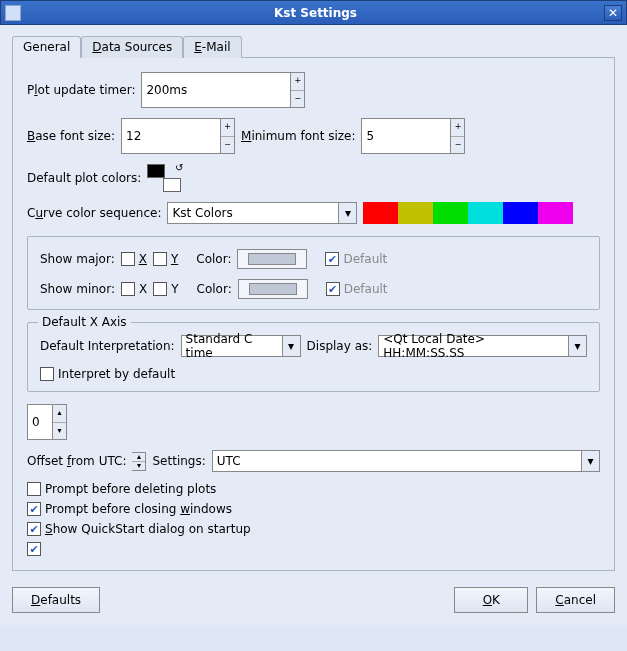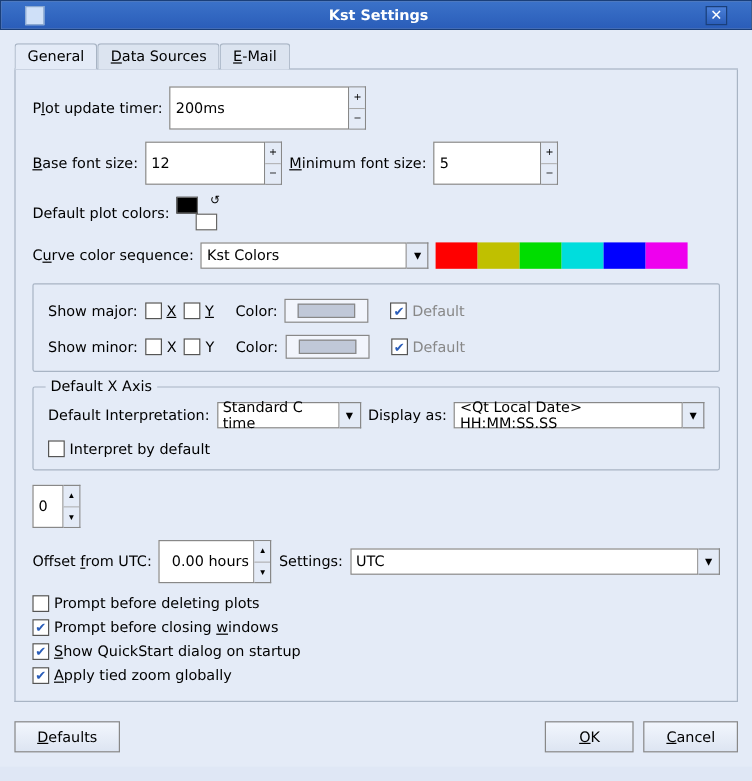--- a/index.html
+++ b/index.html
@@ -11,21 +11,21 @@
     color: #000;
     width: 627px;
   }
   .titlebar {
     height: 25px;
     background: linear-gradient(to bottom, #3b72c9, #2a5db9);
     color: #fff;
     font-weight: bold;
     display: flex;
     align-items: center;
-    padding: 0 20px;
+    padding: 0 4px;
     border: 1px solid #1a3f7a;
     justify-content: flex-end;
   }
   .titlebar .app-icon {
     width: 16px; height: 16px;
     background: #cfe0f8;
     border: 1px solid #8aa8d0;
     margin-right: 6px;
   }
   .titlebar .title { flex: 1; text-align: center; }
@@ -301,21 +301,20 @@
         <div class="spinbuttons">
             <div>▴</div>
             <div>▾</div>
           </div>
       </div>
     </div>
 
     <div class="row">
       <span class="lbl"><span>Offset </span><span class="u">f</span><span>rom UTC:</span></span>
       <div class="spingroup">
-        <input class="textfield" style="width: 80px; text-align: right;" value="0.00 hours">
         <div class="spinbuttons">
             <div>▴</div>
             <div>▾</div>
           </div>
       </div>
       <span class="lbl">Settings:</span>
       <div class="combo" style="flex:1">
         <div class="cval">UTC</div>
         <div class="cbadge">▾</div>
       </div>
@@ -335,21 +334,20 @@
     </div>
     <div class="row" style="margin-bottom:6px">
       <label class="chk">
           <span class="box checked">✔</span>
           <span><span class="u">S</span><span>how QuickStart dialog on startup</span></span>
         </label>
     </div>
     <div class="row" style="margin-bottom:0">
       <label class="chk">
           <span class="box checked">✔</span>
-          <span><span class="u">A</span><span>pply tied zoom globally</span></span>
         </label>
     </div>
 
   </div>
 
   <div class="btnrow">
     <button class="btn"><span class="u">D</span><span>efaults</span></button>
     <div class="spacer"></div>
     <button class="btn"><span class="u">O</span><span>K</span></button>
     <button class="btn"><span class="u">C</span><span>ancel</span></button>

